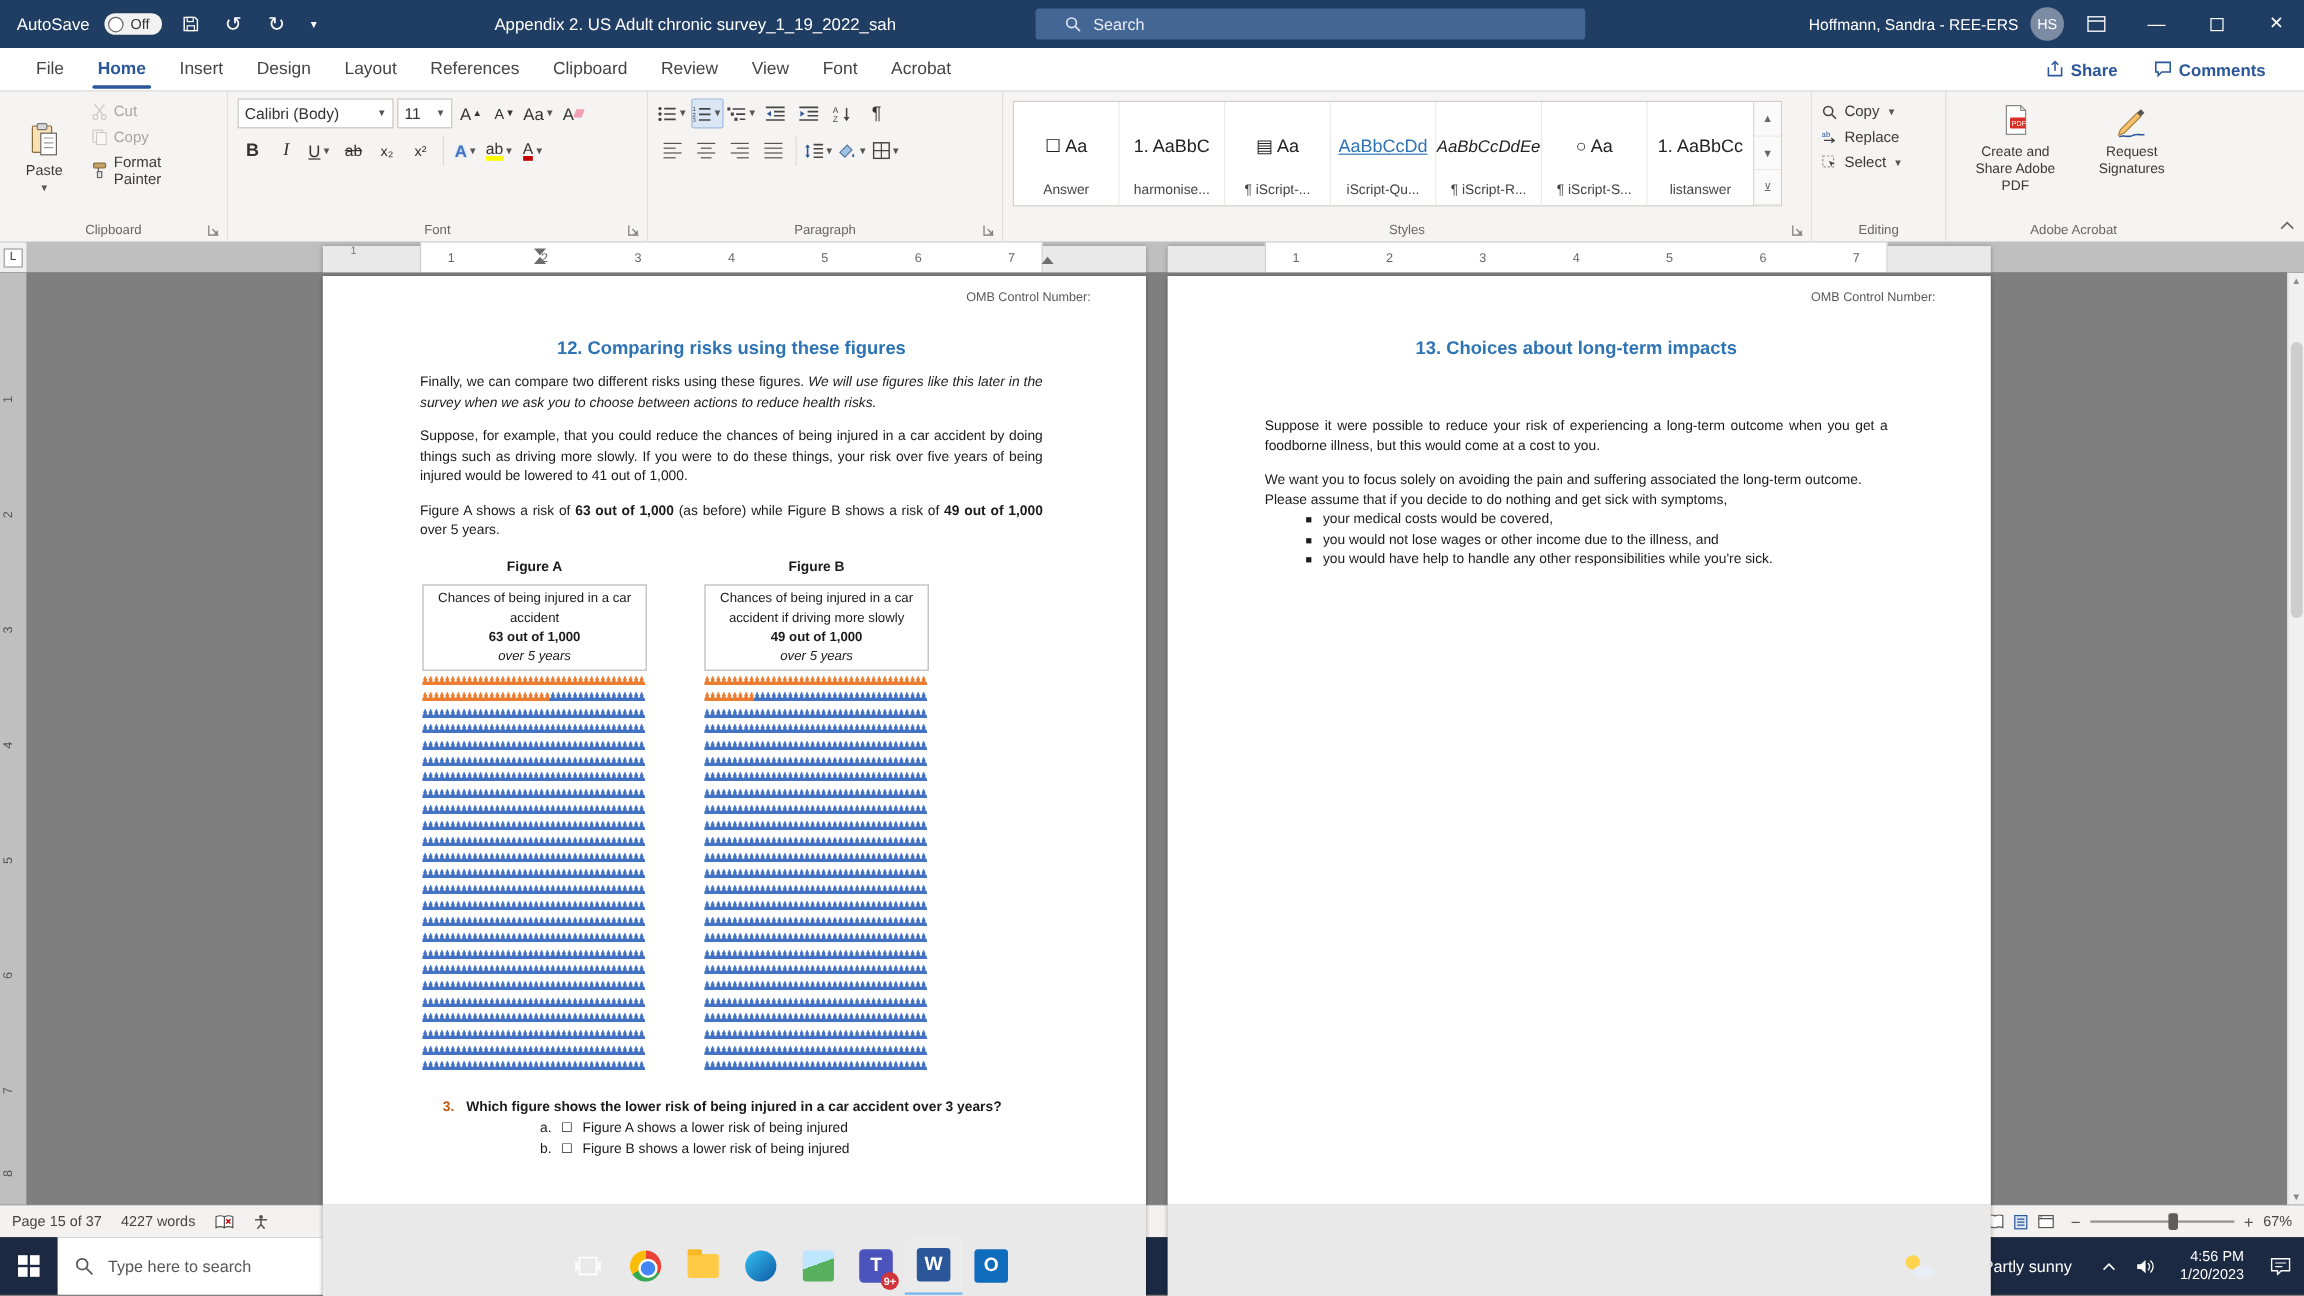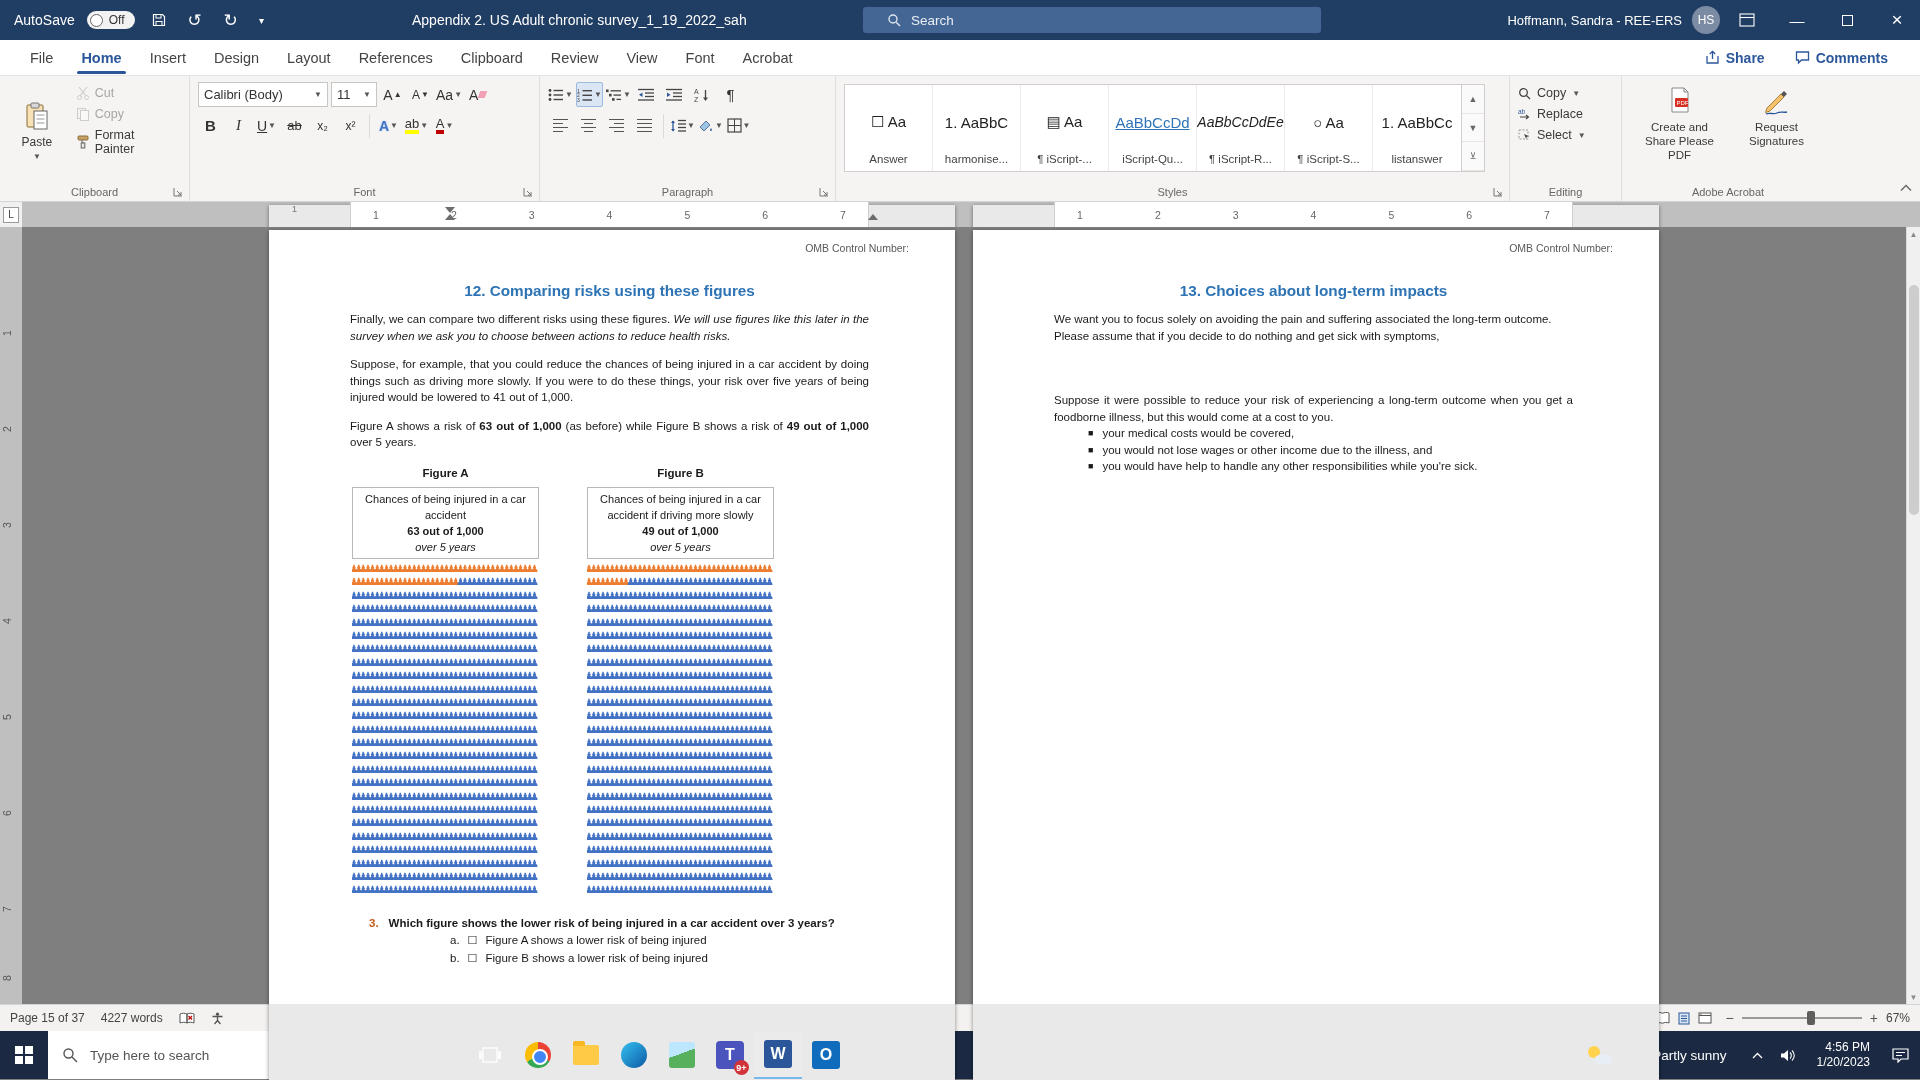--- a/index.html
+++ b/index.html
@@ -589,21 +589,21 @@
       <div class="acr-row">
         <div class="acrbtn">
           <span class="ic">
               <svg width="26" height="30" viewBox="0 0 26 30">
                 <path d="M5 2h12l4 4v20H5z" fill="#fff" stroke="#888"></path>
                 <rect x="8" y="12" width="13" height="9" rx="1" fill="#d93025"></rect>
                 <text x="9.5" y="19" font-size="6" fill="#fff">PDF</text>
                 <path d="M17 2v4h4" fill="none" stroke="#888"></path>
               </svg>
             </span>
-          <span>Create and Share Please PDF</span>
+          <span>Create and Share Adobe PDF</span>
         </div>
         <div class="acrbtn">
           <span class="ic">
               <svg width="28" height="30" viewBox="0 0 28 30">
                 <path d="M4 22 18 8l3 3L7 25l-4.5 1.5z" fill="#f6c26b" stroke="#a8803d"></path>
                 <path d="M18 8l3 3 3-3-3-3z" fill="#555"></path>
                 <path d="M3 28c4-2 7 1 11-1s6 0 10-1" fill="none" stroke="#2b579a" stroke-width="1.3"></path>
               </svg>
             </span>
           <span>Request Signatures</span>
@@ -2801,25 +2801,25 @@
       <div class="opt">
         <span>b.</span>
         <span class="chk">☐</span>
         <span>Figure B shows a lower risk of being injured</span>
       </div>
     </div>
 
     <div class="page right">
       <div class="omb">OMB Control Number:</div>
       <div class="h-blue">13.  Choices about long-term impacts</div>
+      <div class="para rp1">Suppose it were possible to reduce your risk of experiencing a long-term outcome when you get a foodborne illness, but this would come at a cost to you.</div>
       <div class="para">
         <div>We want you to focus solely on avoiding the pain and suffering associated the long-term outcome.</div>
         <div>Please assume that if you decide to do nothing and get sick with symptoms,</div>
       </div>
-      <div class="para rp1">Suppose it were possible to reduce your risk of experiencing a long-term outcome when you get a foodborne illness, but this would come at a cost to you.</div>
       <div class="bullets">
         <div class="bullet-row">
             <span class="bullet-glyph">■</span>
             <span>your medical costs would be covered,</span>
           </div>
         <div class="bullet-row">
             <span class="bullet-glyph">■</span>
             <span>you would not lose wages or other income due to the illness, and</span>
           </div>
         <div class="bullet-row">

